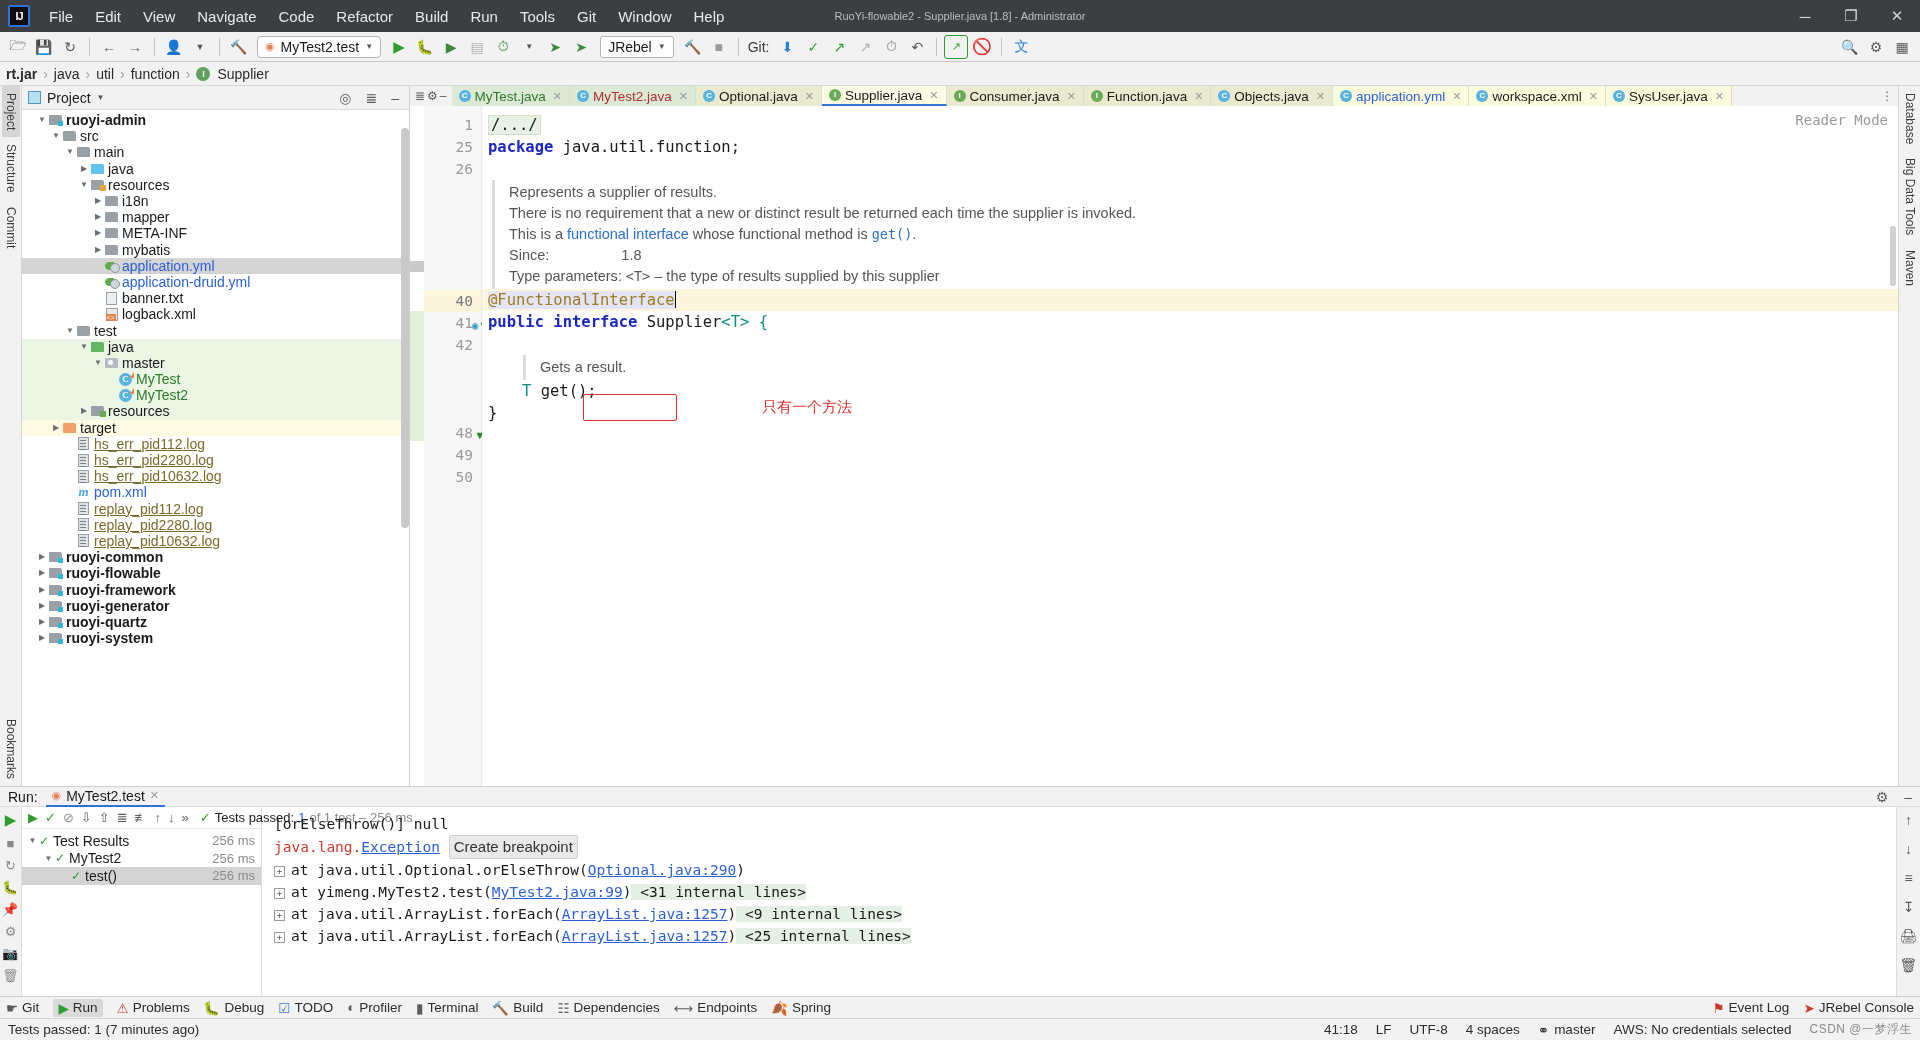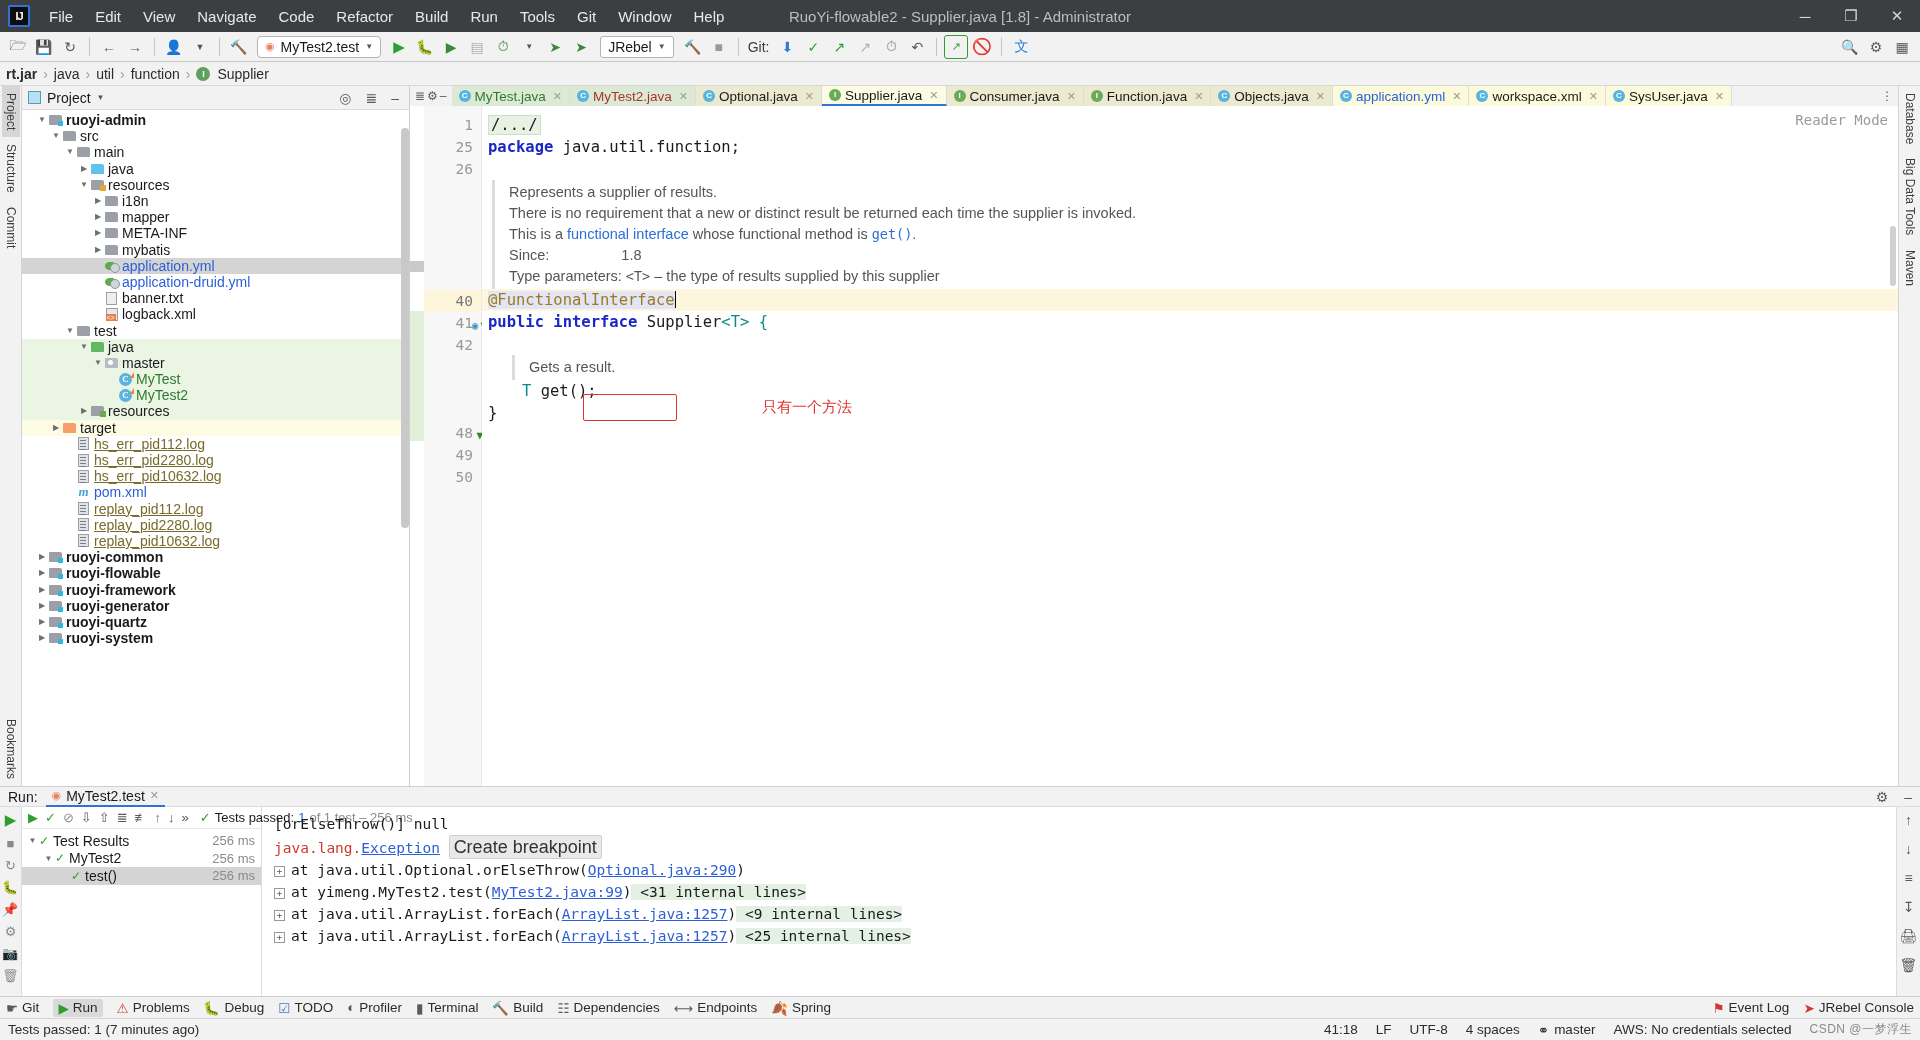--- a/index.html
+++ b/index.html
@@ -27,21 +27,21 @@
     display:flex; align-items:center; justify-content:center;
     color:#fff; font-weight:bold; font-size:11px; letter-spacing:-1px;
   }
   .menubar { display:flex; align-items:center; gap:0; }
   .menu-item {
     padding:4px 11px; color:#e8e8e8; font-size:15px; cursor:default;
     border-radius:2px;
   }
   .win-title {
     position:absolute; left:0; right:0; text-align:center;
-    color:#bdbdbd; font-size:15px; pointer-events:none;
+    color:#bdbdbd; font-size:11px; pointer-events:none;
   }
   .win-buttons { margin-left:auto; display:flex; z-index:2; }
   .win-btn {
     width:46px; height:32px; display:flex; align-items:center; justify-content:center;
     color:#d6d6d6; font-size:15px;
   }
 
   
   .toolbar {
     height:30px; flex:0 0 30px; background:#f2f2f2;
@@ -293,21 +293,21 @@
   .console-col { flex:1 1 auto; display:flex; flex-direction:column; min-width:0; position:relative; }
   .console {
     flex:1 1 auto; font-family:"DejaVu Sans Mono", monospace; font-size:14.5px;
     padding:6px 8px 0 12px; overflow:hidden; line-height:22px; color:#1a1a1a;
   }
   .console .err { color:#d03a2e; }
   .console .lnk { color:#2b5fd9; text-decoration:underline; }
   .console .hl { background:#e4f0e4; }
   .bp-chip {
     display:inline-block; background:#e9e9e9; border:1px solid #cfcfcf; border-radius:2px;
-    font-family:"Liberation Sans",sans-serif; font-size:18px; padding:0 4px; color:#333;
+    font-family:"Liberation Sans",sans-serif; font-size:15px; padding:0 4px; color:#333;
   }
   .expander {
     display:inline-block; width:11px; height:11px; border:1px solid #9a9a9a;
     background:#fff; color:#555; font-size:9px; line-height:9px; text-align:center;
     vertical-align:1px; margin-right:6px;
   }
   .run-right-rail {
     width:24px; flex:0 0 24px; background:#f2f2f2; border-left:1px solid #dcdcdc;
     display:flex; flex-direction:column; align-items:center; padding-top:5px; gap:13px;
     color:#5a5a5a; font-size:14px;
@@ -831,21 +831,21 @@
             <div class="dl">There is no requirement that a new or distinct result be returned each time the supplier is invoked.</div>
             <div class="dl">This is a <a href="#">functional interface</a> whose functional method is <a href="#" class="mono">get()</a>.</div>
             <div class="dl">Since:<span style="display:inline-block;width:72px"></span>1.8</div>
             <div class="dl">Type parameters: <span class="mono">&lt;T&gt;</span> – the type of results supplied by this supplier</div>
           </div>
 
           <div class="cl cur"><span class="ann selhl">@FunctionalInterface</span><span class="caret"></span></div>
           <div class="cl"><span class="kw">public</span> <span class="kw">interface</span> <span class="typ">Supplier</span><span class="generic">&lt;T&gt; {</span></div>
           <div class="cl"> </div>
 
-          <div class="doc" style="margin-left:30px">
+          <div class="doc" style="margin-left:41px">
             <div class="dl">Gets a result.</div>
           </div>
 
           <div class="cl" style="padding-left:40px"><span class="generic">T</span> <span id="meth-rest">get();</span></div>
           <div class="cl">}</div>
           <div class="cl"> </div>
 
           <div class="redbox" style="left:101px;top:288px;width:94px;height:27px;"></div>
           <div class="cn-note" style="left:280px;top:292px;">只有一个方法</div>
 

